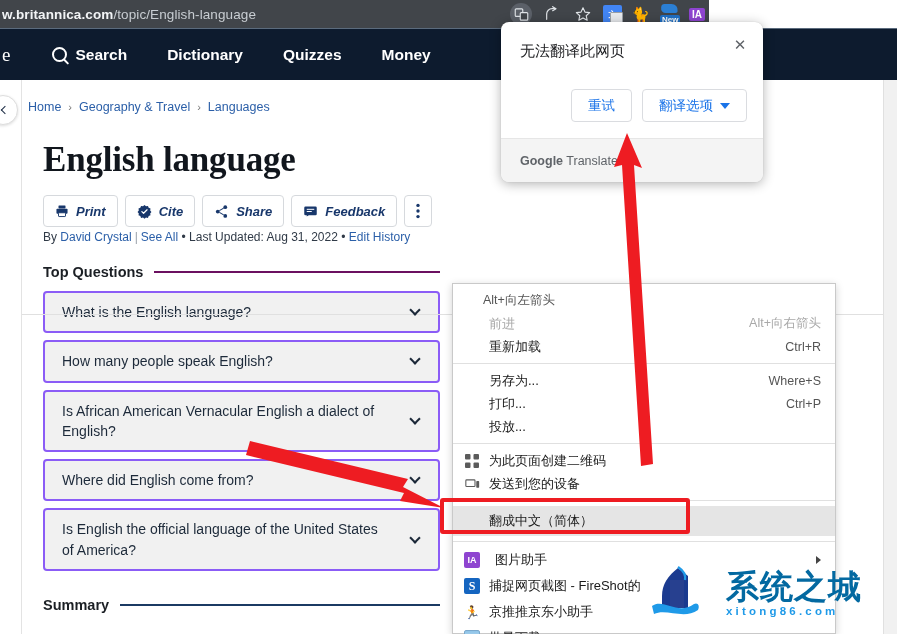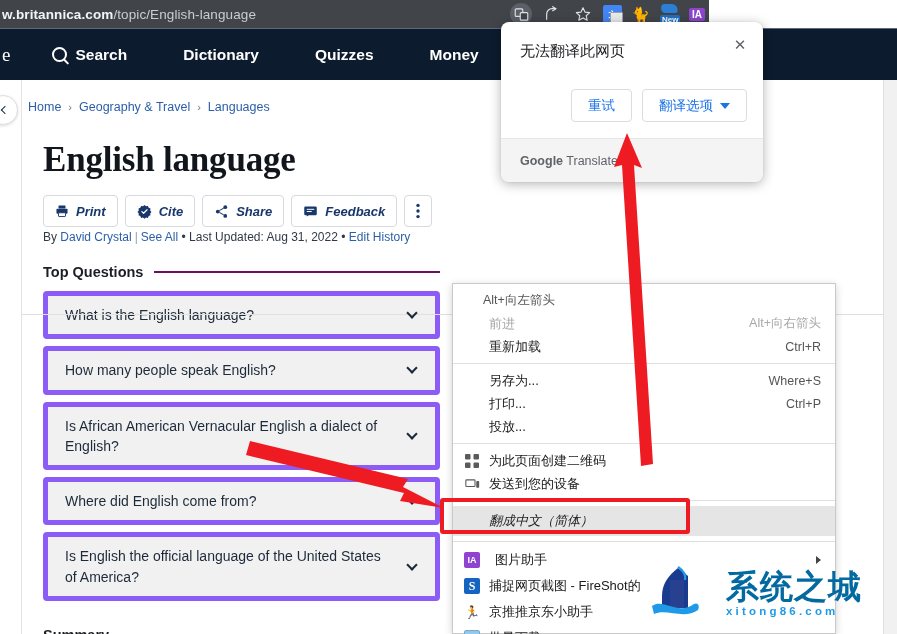--- a/index.html
+++ b/index.html
@@ -63,21 +63,21 @@
   
   .navbar {
     position: absolute; left: 0; top: 28px; width: 897px; height: 52px;
     background: #0d1b2e; display: flex; align-items: center;
     border-top: 1px solid #5b6b7d;
   }
   .nav-logo-cut {
     color: #fff; font-size: 19px; padding-left: 2px; font-weight: 400;
     font-family: "Liberation Serif", serif;
   }
-  .nav-items { display: flex; align-items: center; gap: 16px; margin-left: 22px; }
+  .nav-items { display: flex; align-items: center; gap: 0; margin-left: 22px; }
   .nav-item {
     color: #ffffff; font-size: 15.5px; font-weight: 700; padding: 0 20px;
     display: flex; align-items: center; gap: 8px; white-space: nowrap;
   }
   .mag {
     width: 15px; height: 15px; border: 2.2px solid #fff; border-radius: 50%;
     position: relative; display: inline-block;
   }
   .mag::after {
     content: ""; position: absolute; width: 2.2px; height: 7px;
@@ -139,21 +139,21 @@
     background: #e0e0e0;
   }
 
   .sec-head {
     display: flex; align-items: center; gap: 11px; margin: 0 0 11px 0;
   }
   .sec-title { font-size: 14.5px; font-weight: 700; color: #1b1f24; white-space: nowrap; }
   .sec-rule { height: 2.5px; flex: 1; }
   .qa-list { display: flex; flex-direction: column; gap: 7px; }
   .qa {
-    background: #f1f1f1; border: 5px solid #8b5cf6; border-radius: 4px;
+    background: #f1f1f1; border: 2px solid #8b5cf6; border-radius: 4px;
     min-height: 40px; display: flex; align-items: center;
     justify-content: space-between; padding: 9px 14px 9px 17px;
   }
   .qa-text { font-size: 14px; color: #1d2a3a; line-height: 1.45; max-width: 320px; }
   .chev-down {
     width: 8px; height: 8px; border-right: 2px solid #1b2838;
     border-bottom: 2px solid #1b2838; transform: rotate(45deg);
     margin-right: 5px; margin-top: -4px; flex: 0 0 auto;
   }
 
@@ -205,21 +205,21 @@
     padding: 0 14px 0 8px; position: relative;
   }
   .ctx-ico {
     width: 22px; flex: 0 0 22px; display: flex; align-items: center;
     justify-content: center; font-size: 11px; color: #5b5b5b;
   }
   .ctx-label { flex: 1; white-space: nowrap; padding-left: 6px; }
   .ctx-label.disabled { color: #a8a8a8; }
   .ctx-accel { color: #555; font-size: 12.5px; white-space: nowrap; }
   .ctx-sep { height: 1px; background: #e0e0e0; margin: 5px 0; }
-  .ctx-item.hoverrow { background: #e5e5e5; font-style: italic; }
+  .ctx-item.hoverrow { background: #e5e5e5; }
   .ctx-arrow {
     width: 0; height: 0; border-top: 4px solid transparent;
     border-bottom: 4px solid transparent; border-left: 5px solid #444;
   }
   .hl-box {
     position: absolute; left: 440px; top: 498px; width: 250px; height: 36px;
     border: 4px solid #ee1c22; border-radius: 3px; pointer-events: none;
   }
   
   .ei { width: 16px; height: 16px; border-radius: 2px; display: inline-flex;

